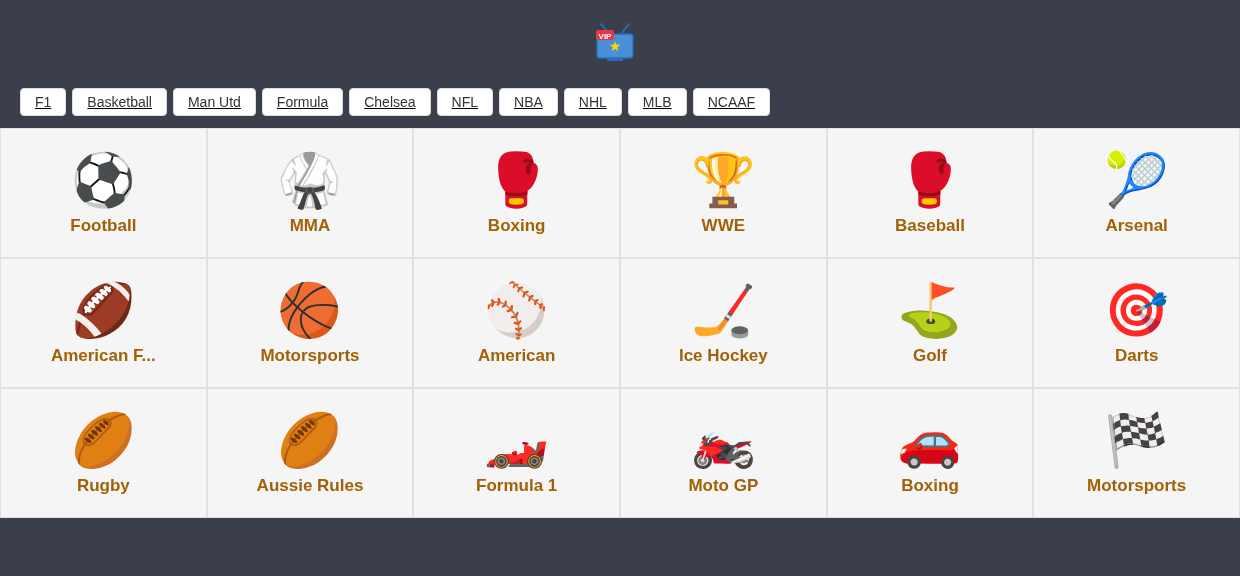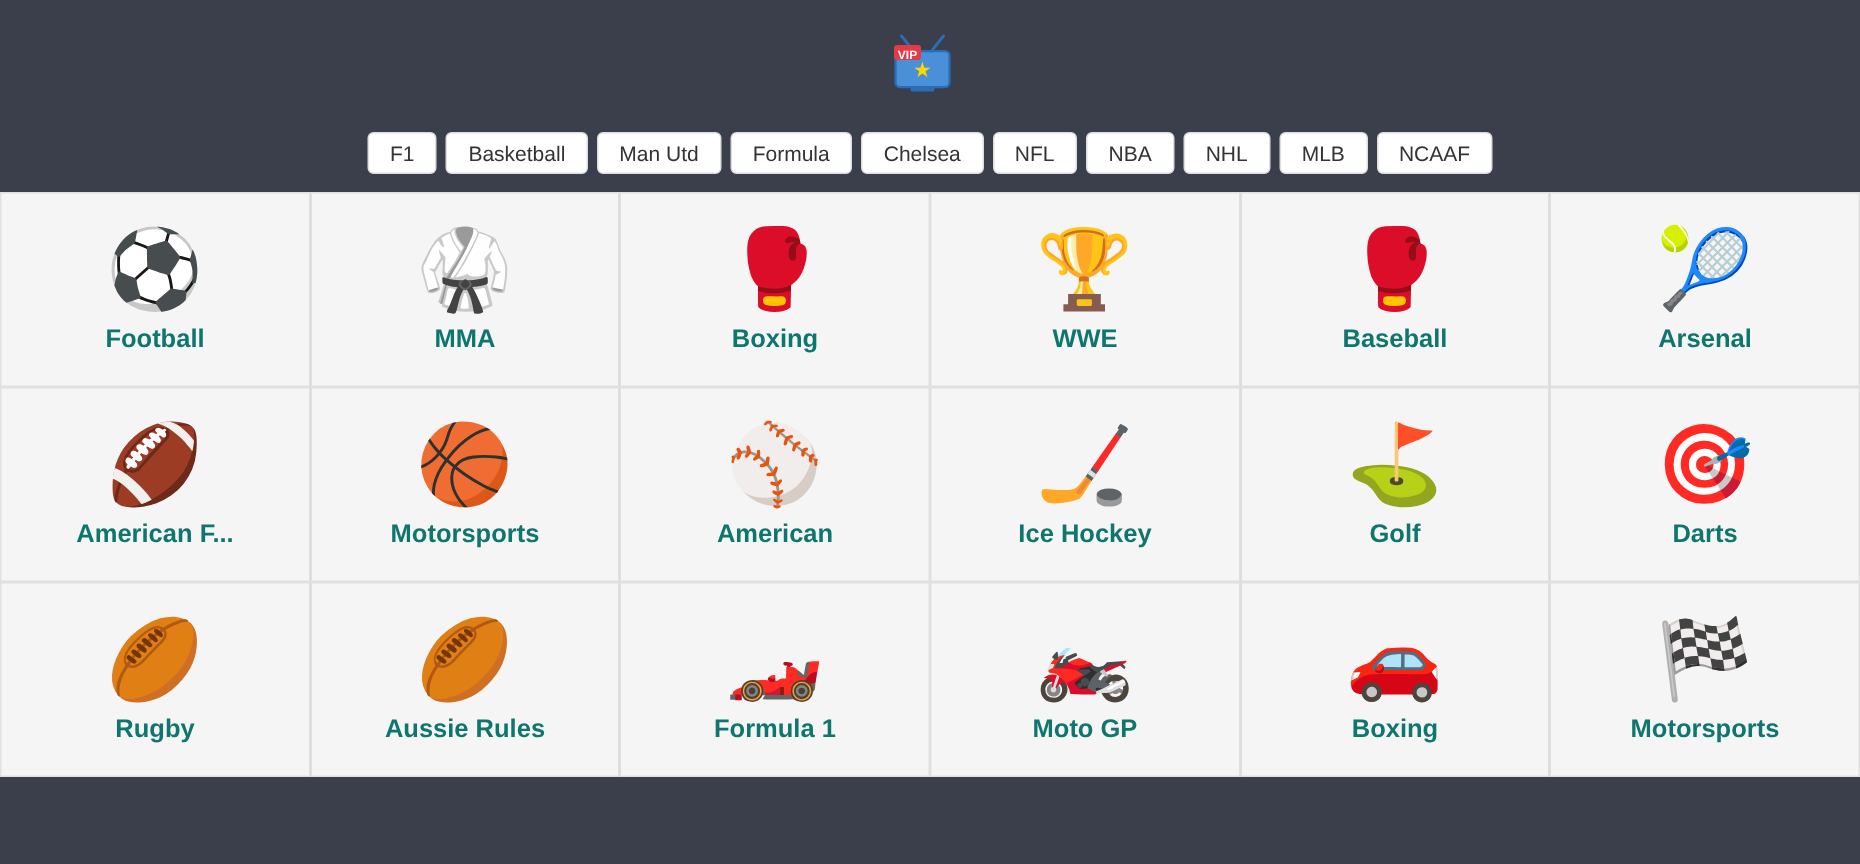--- a/index.html
+++ b/index.html
@@ -36,24 +36,25 @@
       font-weight: 700;
       margin-bottom: 6px;
     }
     .subtitle {
       color: #adb5bd;
       font-size: 13px;
       margin-bottom: 14px;
     }
     .nav-tabs {
       display: flex;
-      justify-content: center;
+      justify-content: flex-start;
       gap: 6px;
       flex-wrap: wrap;
       padding: 0 20px 12px 20px;
+      text-decoration: underline;
     }
     .nav-tab {
       background: #ffffff;
       border: 1px solid #ddd;
       border-radius: 4px;
       padding: 5px 14px;
       font-size: 14px;
       color: #333;
       cursor: pointer;
     }
@@ -76,21 +77,21 @@
       min-height: 130px;
     }
     .sport-emoji {
       font-size: 52px;
       margin-bottom: 10px;
       line-height: 1;
     }
     .sport-label {
       font-size: 17px;
       font-weight: 600;
-      color: #0f766e;
+      color: #a16207;
       text-align: center;
     }
   </style>
 </head>
 <body>
 
 <div class="header">
   <div class="site-title-row">
     <div class="logo-icon">
       <svg width="48" height="48" viewBox="0 0 48 48">

